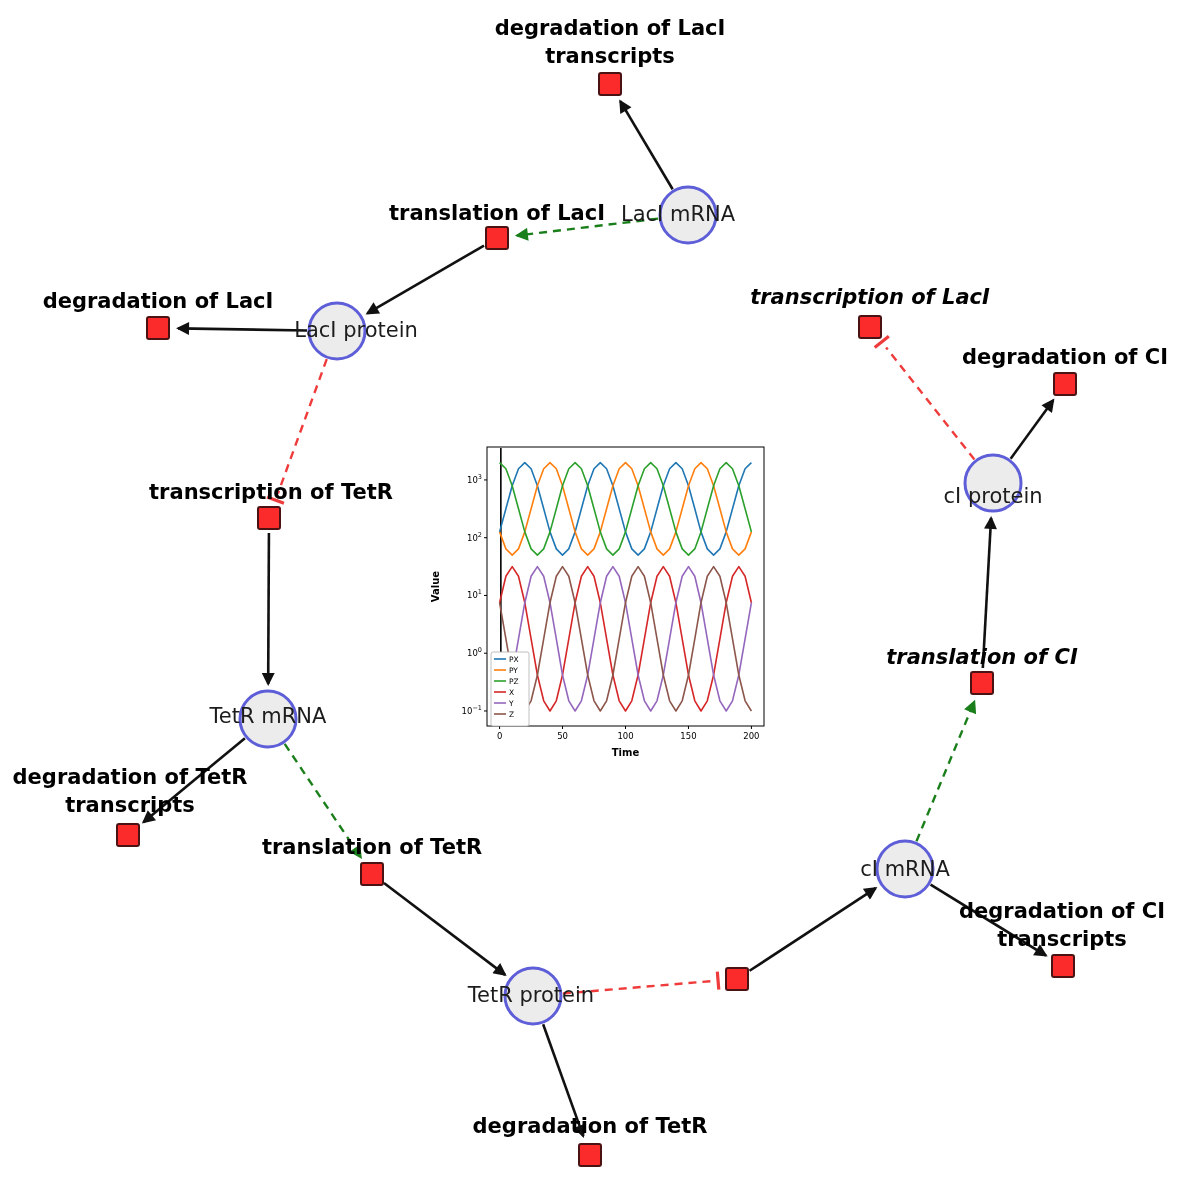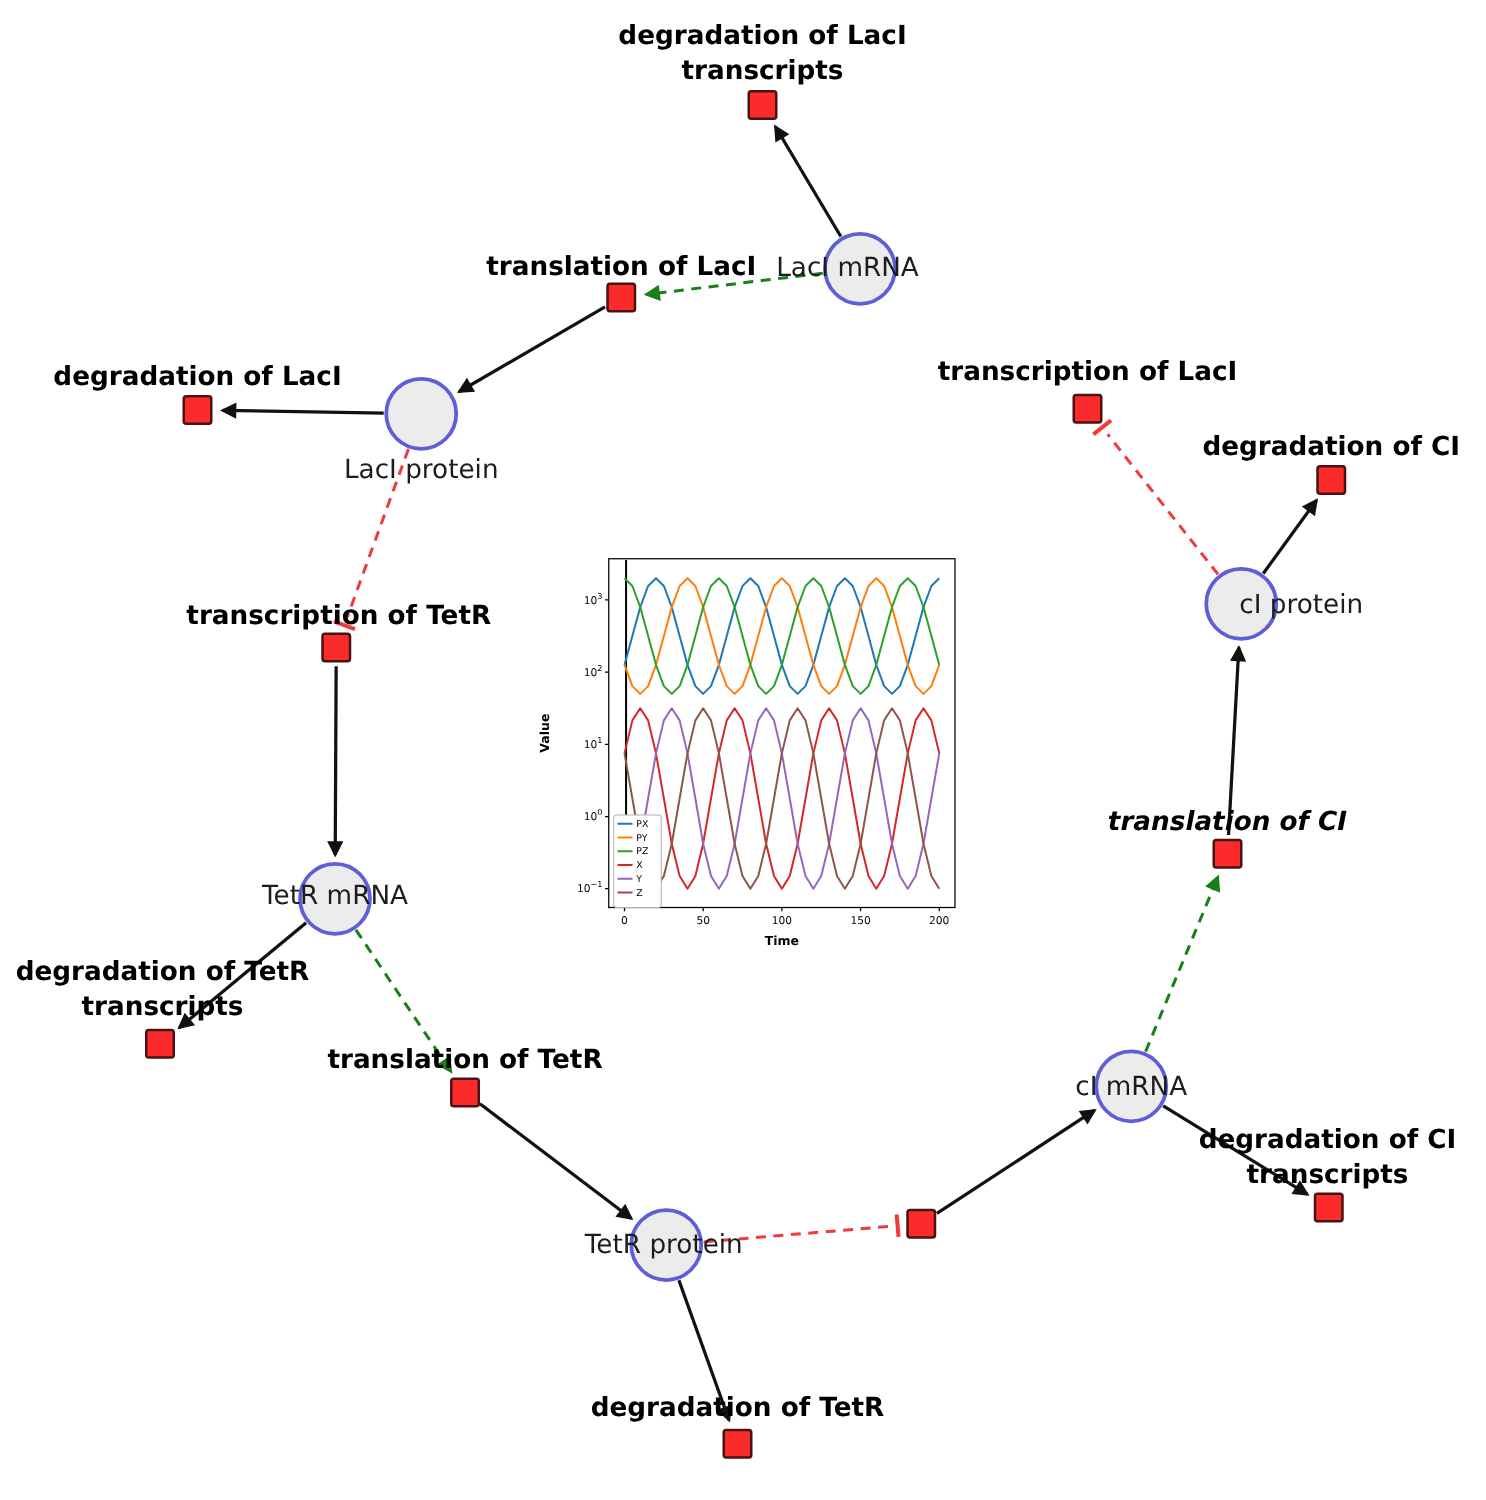--- a/index.html
+++ b/index.html
@@ -125,36 +125,36 @@
         <text x="84" y="267.5" class="legend-label">Y</text>
         <line x1="69" y1="276" x2="81" y2="276" stroke="#8c564b" stroke-width="1.6"></line>
         <text x="84" y="278.5" class="legend-label">Z</text>
         <text x="200.5" y="318" text-anchor="middle" class="axis-label">Time</text>
         <text x="14" y="148.5" text-anchor="middle" class="axis-label" transform="rotate(-90 14 148.5)">Value</text>
       </svg>
   </div>
 
   <div id="labels-layer">
       <div class="species-label" style="left: 678px; top: 214px;">LacI mRNA</div>
-      <div class="species-label" style="left: 337px; top: 330px; margin-top: 45px;">LacI protein</div>
+      <div class="species-label" style="left: 356px; top: 330px;">LacI protein</div>
       <div class="species-label" style="left: 268px; top: 716px;">TetR mRNA</div>
       <div class="species-label" style="left: 531px; top: 995px;">TetR protein</div>
       <div class="species-label" style="left: 905px; top: 869px;">cI mRNA</div>
-      <div class="species-label" style="left: 993px; top: 483px; margin-left: 48px;">cI protein</div>
+      <div class="species-label" style="left: 993px; top: 496px;">cI protein</div>
       <div class="reaction-label" style="left: 610px; top: 42px;">
         <div>degradation of LacI</div>
         <div>transcripts</div>
       </div>
       <div class="reaction-label" style="left: 497px; top: 213px; text-align: center;">
         <div>translation of LacI</div>
       </div>
       <div class="reaction-label" style="left: 158px; top: 301px;">
         <div>degradation of LacI</div>
       </div>
-      <div class="reaction-label" style="left: 870px; top: 297px;">
+      <div class="reaction-label" style="left: 870px; top: 297px; font-style: italic;">
         <div>transcription of LacI</div>
       </div>
       <div class="reaction-label" style="left: 1065px; top: 357px;">
         <div>degradation of CI</div>
       </div>
       <div class="reaction-label" style="left: 271px; top: 492px;">
         <div>transcription of TetR</div>
       </div>
       <div class="reaction-label" style="left: 982px; top: 657px; font-style: italic;">
         <div>translation of CI</div>

